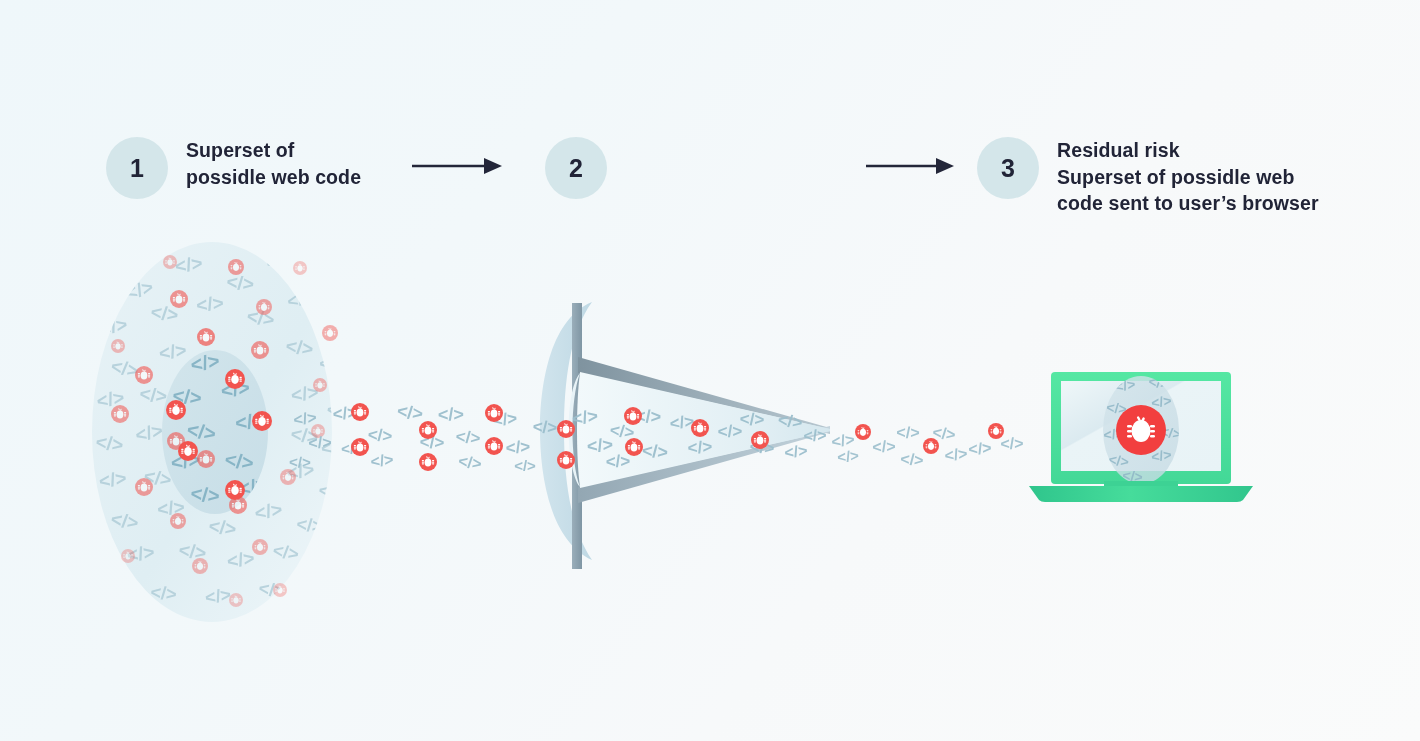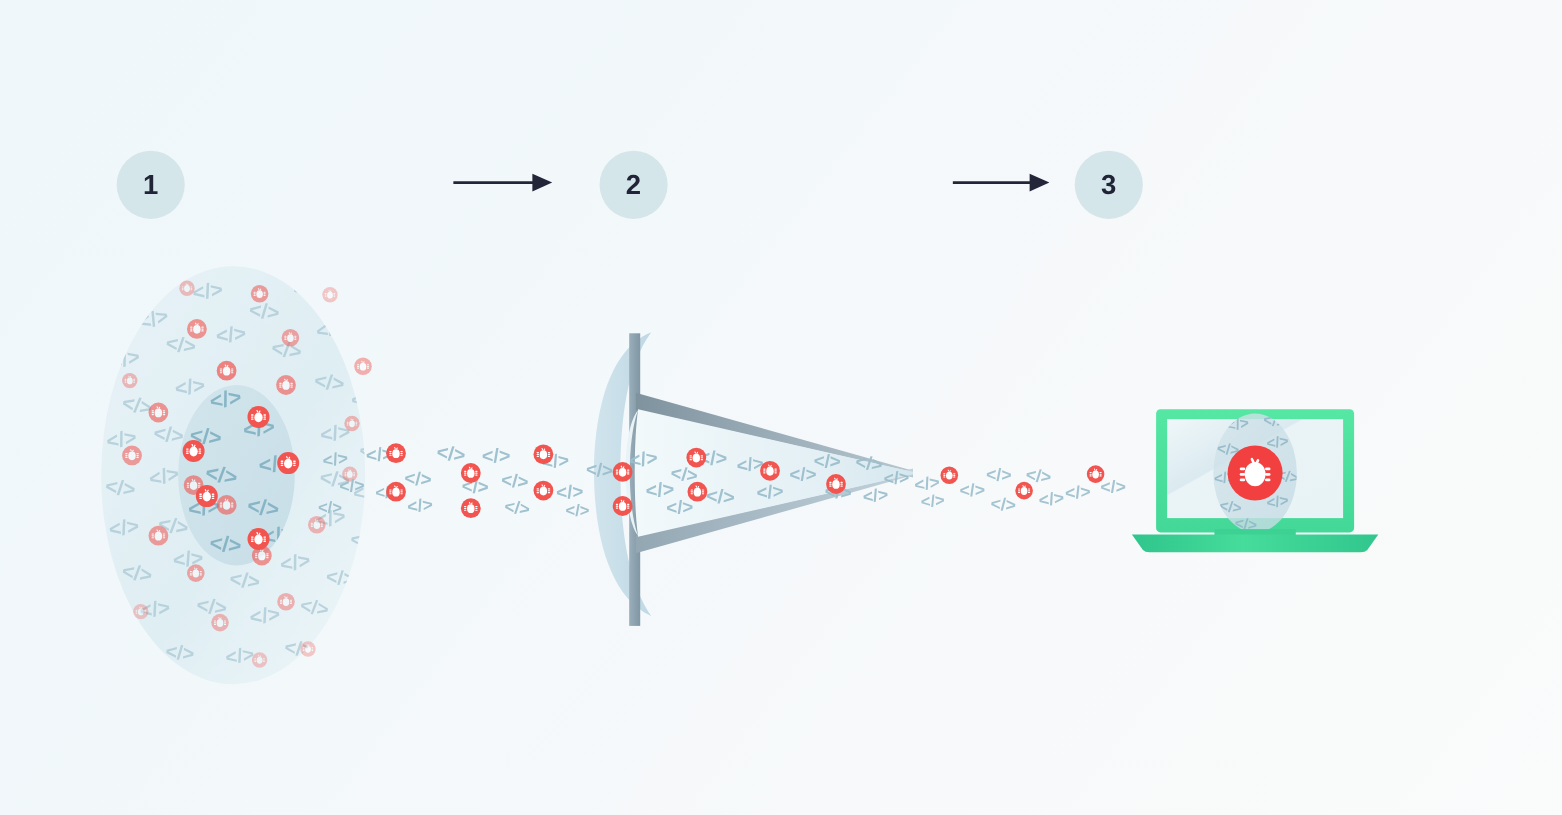--- a/index.html
+++ b/index.html
@@ -996,20 +996,22 @@
             <rect x="0.9" y="-5.4" width="1" height="2.1" rx="0.5" transform="rotate(28 0.9 -5.4)"></rect>
           </g>
         </svg>
       </div>
     </div>
 
   <div class="step" id="step-1">
     <div class="step-badge">
       <span>1</span>
     </div>
+    <div class="step-text">Superset of
+possidle web code</div>
   </div>
 
   <svg class="arrow" id="arrow-1" viewBox="0 0 90 24" xmlns="http://www.w3.org/2000/svg">
     <line x1="0" y1="12" x2="74" y2="12" stroke="#232639" stroke-width="2.6"></line>
     <path d="M 72 4 L 90 12 L 72 20 Z" fill="#232639"></path>
   </svg>
 
   <div class="step" id="step-2">
     <div class="step-badge">
       <span>2</span>
@@ -1018,15 +1020,18 @@
 
   <svg class="arrow" id="arrow-2" viewBox="0 0 88 24" xmlns="http://www.w3.org/2000/svg">
     <line x1="0" y1="12" x2="72" y2="12" stroke="#232639" stroke-width="2.6"></line>
     <path d="M 70 4 L 88 12 L 70 20 Z" fill="#232639"></path>
   </svg>
 
   <div class="step" id="step-3">
     <div class="step-badge">
       <span>3</span>
     </div>
+    <div class="step-text">Residual risk
+Superset of possidle web
+code sent to user’s browser</div>
   </div>
 
 </div>
 
 </body></html>

